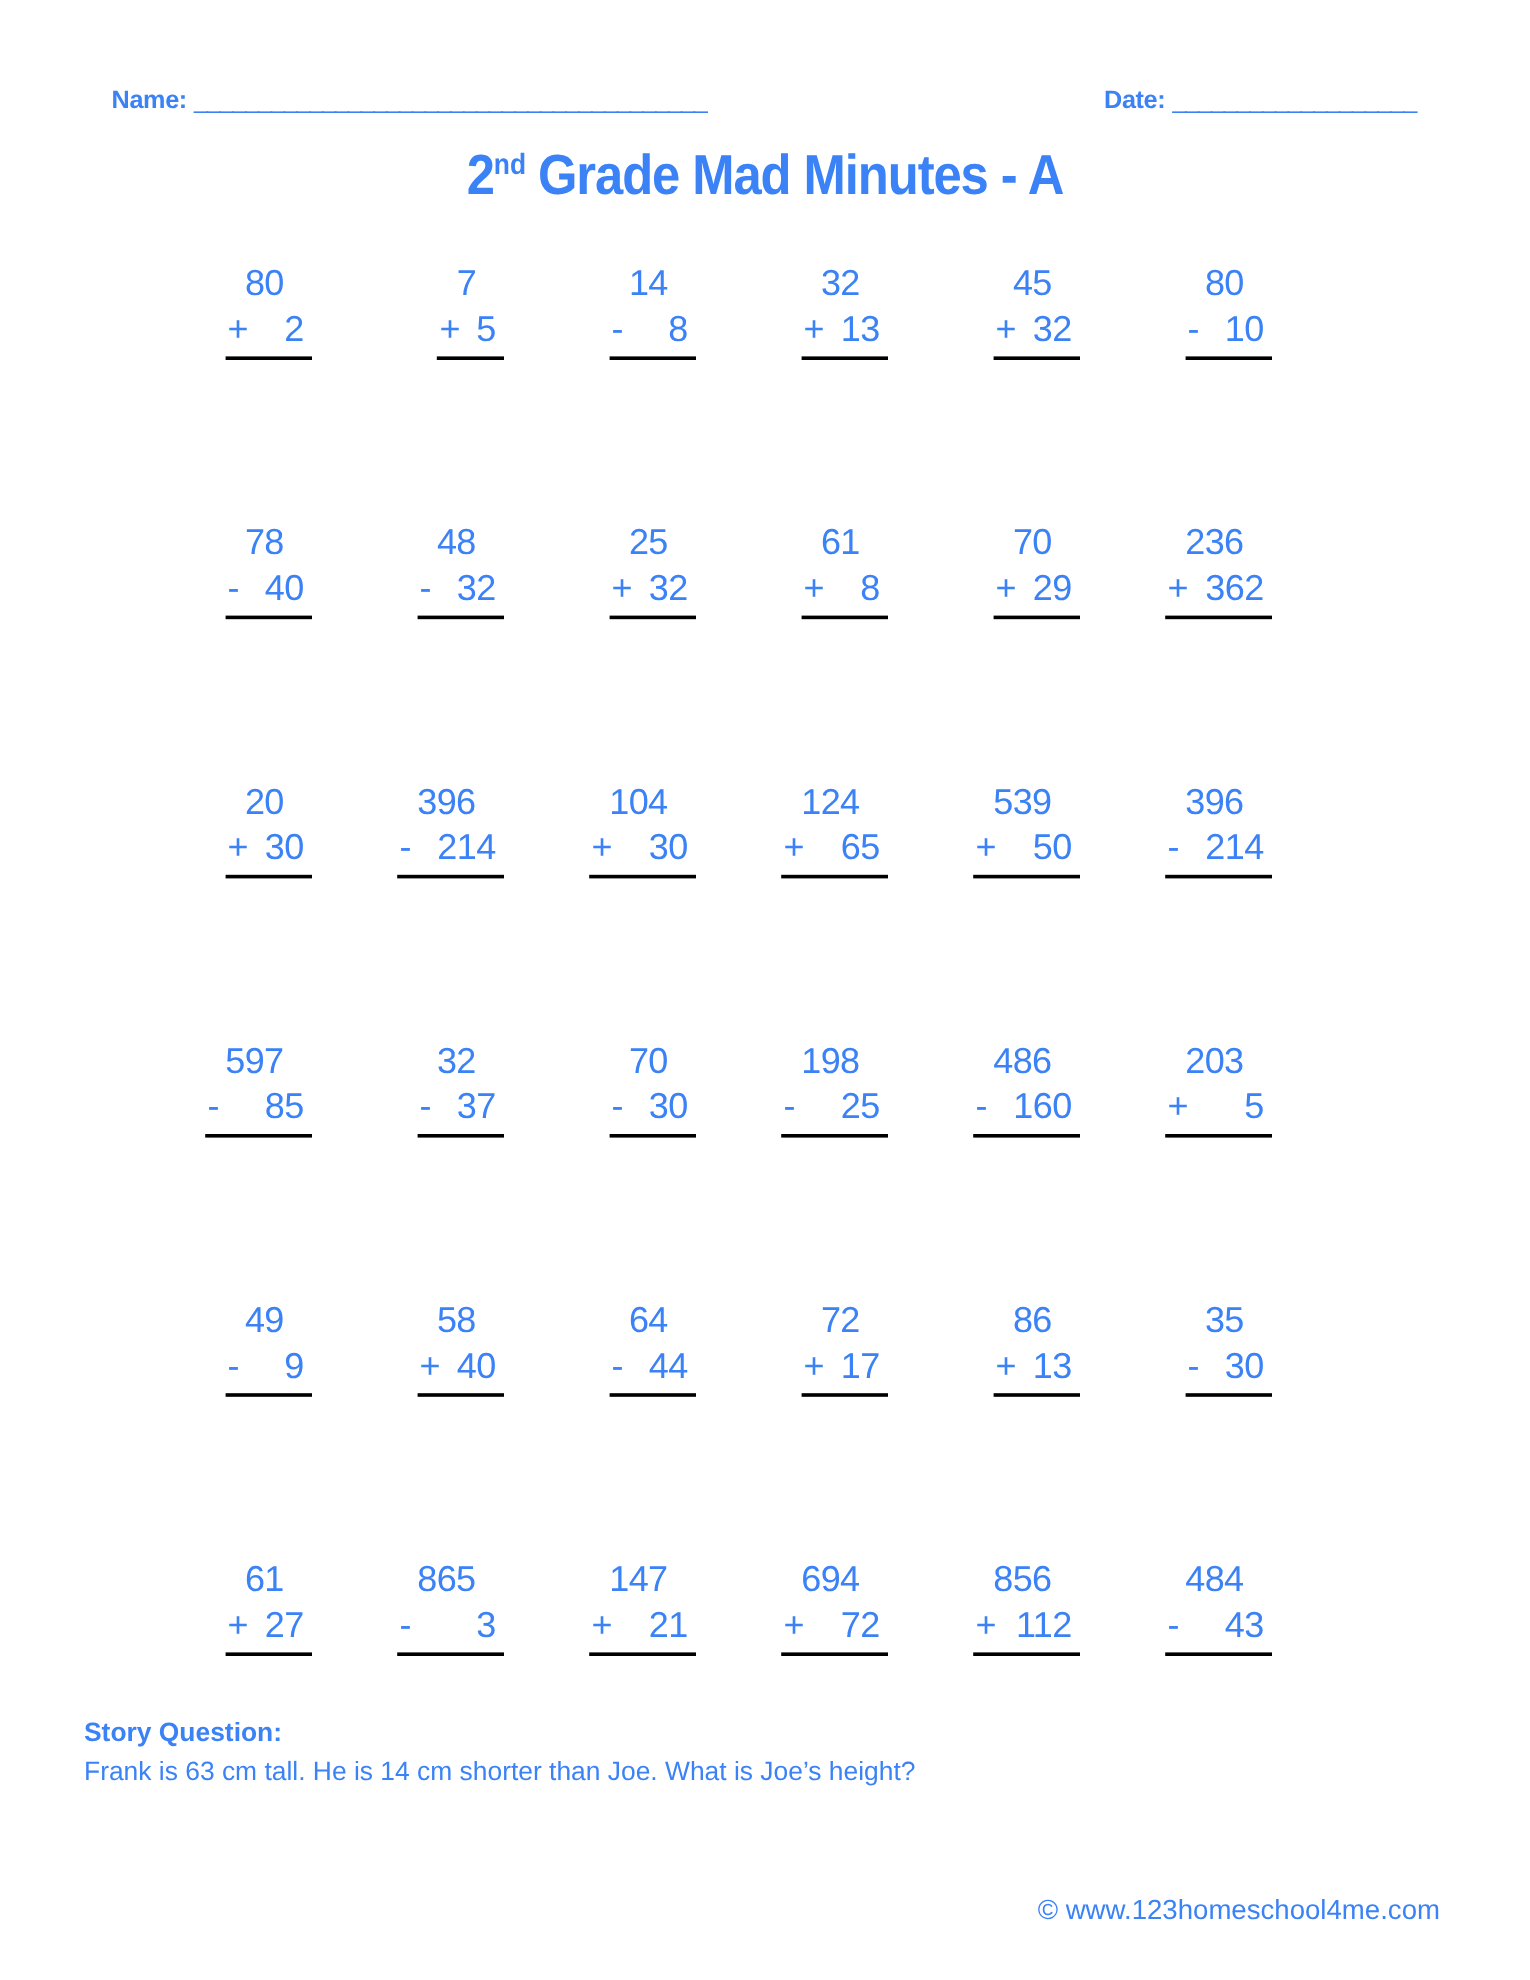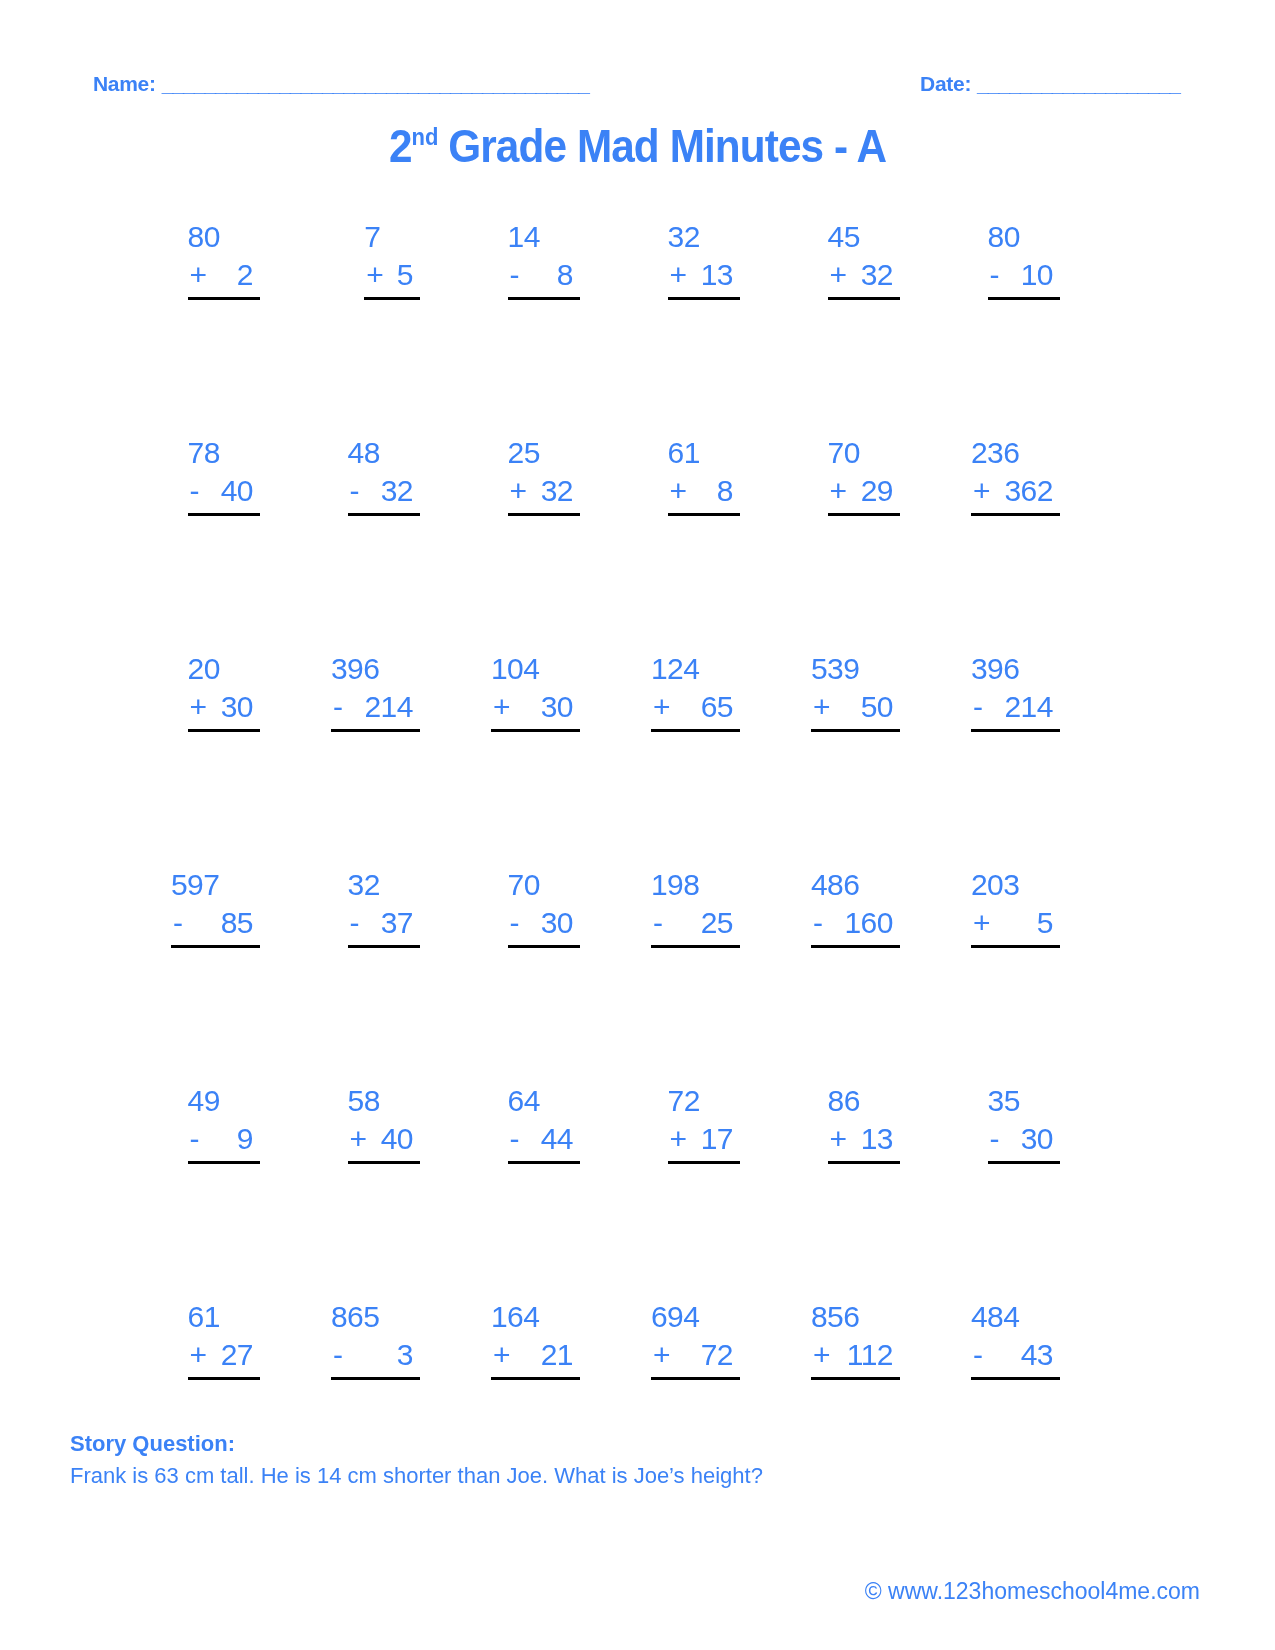--- a/index.html
+++ b/index.html
@@ -10,39 +10,39 @@
     font-family:"Liberation Sans",sans-serif;
     overflow:hidden;margin:0 auto;
   }
   .header-row{
     position:absolute;top:72px;left:93px;right:95px;
     display:flex;justify-content:space-between;
     font-size:21px;font-weight:600;letter-spacing:-0.3px;
     white-space:nowrap;
   }
   .field{display:flex;align-items:baseline;gap:6px;}
-  .blank-line{font-weight:700;letter-spacing:-1px;}
+  .blank-line{font-weight:400;letter-spacing:-1px;}
   .title{
     position:absolute;top:118px;left:0;width:100%;
     text-align:center;
     font-size:47px;font-weight:800;letter-spacing:-1px;
     transform:scaleX(0.9);transform-origin:50% 50%;
   }
   .title sup{font-size:0.52em;vertical-align:super;letter-spacing:0;}
   .title-rest{margin-left:11px;}
   .problems-grid{
     position:absolute;top:218px;left:100px;
     display:grid;
     grid-template-columns:repeat(6,160px);
     grid-auto-rows:216px;
     justify-items:end;
     align-items:start;
   }
   .problem{
-    display:flex;flex-direction:column;align-items:flex-start;
+    display:flex;flex-direction:column;align-items:center;
     font-size:30px;line-height:1.26;letter-spacing:-0.5px;
   }
   .p-top{padding-right:7px;}
   .p-bottom{
     display:flex;justify-content:space-between;
     border-bottom:3px solid #000;
     padding:0 7px 3px 2px;
     box-sizing:content-box;
   }
   .story{position:absolute;top:1428px;left:70px;font-size:22px;line-height:1.45;}
@@ -286,21 +286,21 @@
         </div>
       </div>
       <div class="problem">
         <div class="p-top">865</div>
         <div class="p-bottom" style="min-width: 4.8ch;">
           <span>-</span>
           <span>3</span>
         </div>
       </div>
       <div class="problem">
-        <div class="p-top">164</div>
+        <div class="p-top">147</div>
         <div class="p-bottom" style="min-width: 4.8ch;">
           <span>+</span>
           <span>21</span>
         </div>
       </div>
       <div class="problem">
         <div class="p-top">694</div>
         <div class="p-bottom" style="min-width: 4.8ch;">
           <span>+</span>
           <span>72</span>

